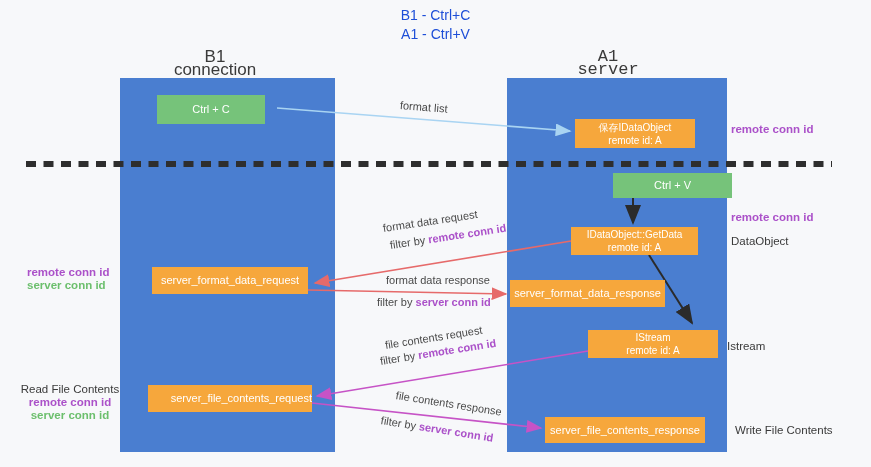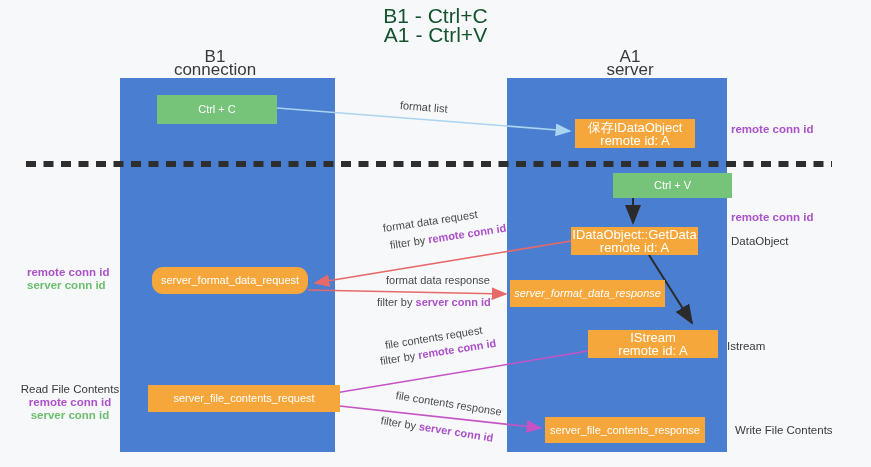--- a/index.html
+++ b/index.html
@@ -4,32 +4,32 @@
 <style>
   html,body{margin:0;padding:0;background:#f7f8fa;}
   #canvas{
     position:relative;width:871px;height:467px;overflow:hidden;
     background:#f7f8fa;
     font-family:"Liberation Sans",sans-serif;
     -webkit-font-smoothing:antialiased;
   }
   .abs{position:absolute;}
   
-  .title{left:0;top:6px;width:871px;text-align:center;color:#14532d;
-         font-size:21px;line-height:19px;}
+  .title{left:0;top:6px;width:871px;text-align:center;color:#1d4ed8;
+         font-size:14px;line-height:19px;}
   
   .ll-header{width:120px;text-align:center;color:#3a3a3a;font-size:17px;line-height:13px;}
   
   .lifeline{background:#4a7ed0;}
   
   .node{display:flex;flex-direction:column;align-items:center;justify-content:center;
         color:#ffffff;font-size:11px;line-height:13px;text-align:center;}
   .node.green{background:#76c37a;}
   .node.orange{background:#f6a73c;}
-  .node .l2{font-size:13px;}
+  .node .l2{font-size:10px;}
   
   .edge-label{color:#4a4a4a;font-size:11px;white-space:nowrap;transform-origin:left center;}
   .id-purple{color:#ab51c9;font-weight:bold;}
   
   .ann{color:#3a3a3a;font-size:11.5px;white-space:nowrap;}
   .ann.bold-purple{color:#ab51c9;font-weight:bold;}
   .ann.bold-green{color:#6cbf6d;font-weight:bold;}
   .ann-stack{display:flex;flex-direction:column;gap:1px;}
   .center{text-align:center;}
   svg.overlay{position:absolute;left:0;top:0;pointer-events:none;}
@@ -41,21 +41,21 @@
 
   <div class="abs title">
     <div>B1 - Ctrl+C</div>
     <div>A1 - Ctrl+V</div>
   </div>
 
   <div class="abs ll-header" style="left:155px;top:50px;">
     <div>B1</div>
     <div>connection</div>
   </div>
-  <div class="abs ll-header" style="left:570px;top:50px;">
+  <div class="abs ll-header" style="left:548px;top:50px;font-family:Liberation Mono, monospace;">
     <div>A1</div>
     <div>server</div>
   </div>
 
   <div class="abs lifeline" style="left:120px;top:78px;width:215px;height:374px;"></div>
   <div class="abs lifeline" style="left:507px;top:78px;width:220px;height:374px;"></div>
 
   <svg class="overlay" width="871" height="467" viewBox="0 0 871 467">
     <defs>
       <marker id="arr-blue" markerWidth="10" markerHeight="8" refX="9" refY="4" orient="auto">
@@ -82,52 +82,52 @@
 
     <line x1="308" y1="290" x2="506" y2="294" stroke="#e66a6a" stroke-width="1.6" marker-end="url(#arr-red)"></line>
 
     <line x1="649" y1="255" x2="692" y2="323" stroke="#2b2b2b" stroke-width="2" marker-end="url(#arr-black)"></line>
 
     <line x1="588" y1="351" x2="317" y2="396" stroke="#c653c6" stroke-width="1.6" marker-end="url(#arr-mag)"></line>
 
     <line x1="312" y1="403" x2="541" y2="428" stroke="#c653c6" stroke-width="1.6" marker-end="url(#arr-mag)"></line>
   </svg>
 
-  <div class="abs node green" style="left:157px;top:95px;width:120px;height:29px;">
+  <div class="abs node green" style="left:157px;top:95px;width:108px;height:29px;">
     <span>Ctrl + C</span>
   </div>
 
   <div class="abs node orange" style="left:575px;top:119px;width:120px;height:29px;">
     <span class="l2">保存IDataObject</span>
     <span class="l2">remote id: A</span>
   </div>
 
   <div class="abs node green" style="left:574px;top:173px;width:119px;height:25px;margin-left:39px;">
     <span>Ctrl + V</span>
   </div>
 
   <div class="abs node orange" style="left:571px;top:227px;width:127px;height:28px;">
     <span class="l2">IDataObject::GetData</span>
     <span class="l2">remote id: A</span>
   </div>
 
-  <div class="abs node orange" style="left:152px;top:267px;width:156px;height:27px;border-radius:11px;">
+  <div class="abs node orange" style="left:152px;top:267px;width:156px;height:27px;">
     <span>server_format_data_request</span>
   </div>
 
-  <div class="abs node orange" style="left:510px;top:280px;width:155px;height:27px;font-style:italic;">
+  <div class="abs node orange" style="left:510px;top:280px;width:155px;height:27px;">
     <span>server_format_data_response</span>
   </div>
 
   <div class="abs node orange" style="left:588px;top:330px;width:130px;height:28px;">
     <span class="l2">IStream</span>
     <span class="l2">remote id: A</span>
   </div>
 
-  <div class="abs node orange" style="left:148px;top:385px;width:192px;height:27px;">
+  <div class="abs node orange" style="left:148px;top:385px;width:164px;height:27px;align-items:flex-end;">
     <span>server_file_contents_request</span>
   </div>
 
   <div class="abs node orange" style="left:545px;top:417px;width:160px;height:26px;">
     <span>server_file_contents_response</span>
   </div>
 
   <div class="abs edge-label" style="left:400px;top:99px;transform:rotate(4.5deg);">format list</div>
 
   <div class="abs edge-label" style="left:383px;top:222px;transform:rotate(-8.5deg);">format data request</div>

